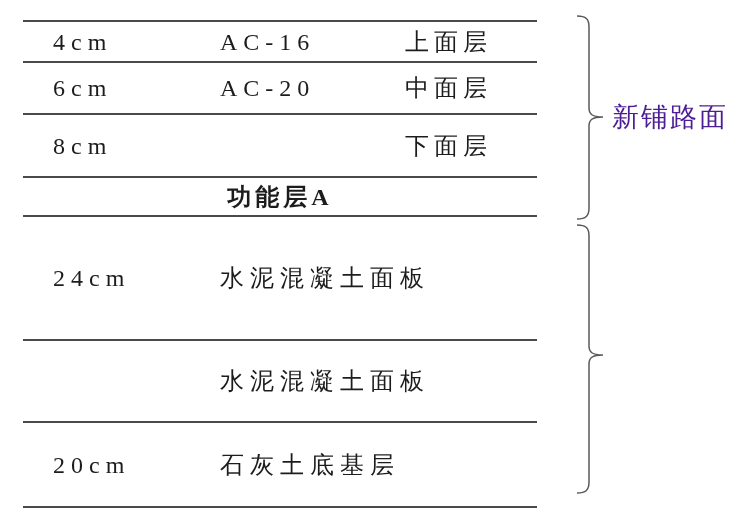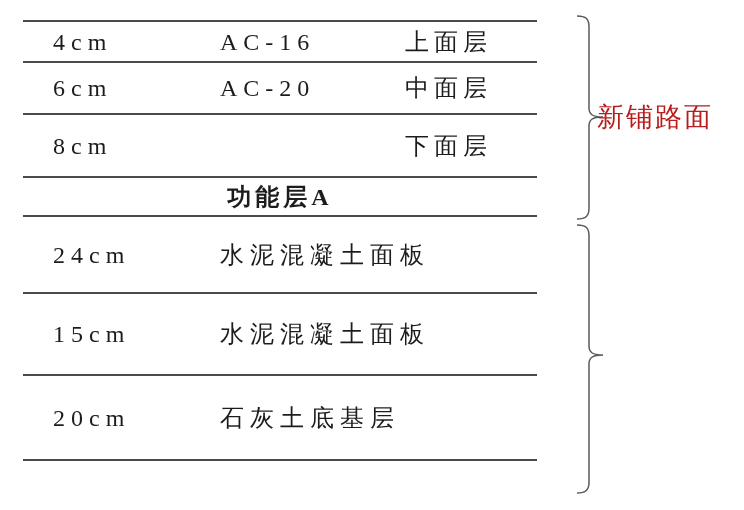--- a/index.html
+++ b/index.html
@@ -16,21 +16,21 @@
     position:absolute;left:23px;top:20px;width:514px;
     border-bottom:2px solid var(--line,#4a4a4a);
   }
   .trow{
     position:relative;
     border-top:2px solid var(--line,#4a4a4a);
     box-sizing:border-box;
     display:flex;align-items:center;
   }
   .h1{height:41px;} .h2{height:52px;} .h3{height:63px;}
-  .h4{height:39px;} .h5{height:77px;} .h6{height:82px;} .h7{height:85px;}
+  .h4{height:39px;} .h5{height:124px;} .h6{height:82px;} .h7{height:85px;}
   .cell{
     position:absolute;
     font-size:24px;
     letter-spacing:6px;
     white-space:nowrap;
     line-height:1;
   }
   .col-thickness{left:30px;}
   .col-material{left:197px;}
   .col-layer{left:382px;letter-spacing:5px;}
@@ -39,26 +39,26 @@
     font-weight:bold;
     font-size:24px;
     letter-spacing:4px;
     white-space:nowrap;
     line-height:1;
   }
   
   #brace-svg{position:absolute;left:0;top:0;pointer-events:none;}
   .brace-path{fill:none;stroke:var(--brace,#5a5a5a);stroke-width:1.5;}
   .brace-label{
-    position:absolute;left:597px;
+    position:absolute;left:612px;
     font-size:27px;
     letter-spacing:2px;
     white-space:nowrap;
     line-height:34px;
-    color:#b91c1c;
+    color:#4c1d95;
   }
   #new-pavement-label{top:100px;}
   #original-pavement-label{top:339px;}
 </style>
 </head>
 <body>
 
 <div id="stage" style="--line: #4a4a4a; --brace: #5a5a5a; color: rgb(28, 28, 28);">
 
   <div id="layer-table">
@@ -83,21 +83,20 @@
     <div class="trow h4 special-row">
       <span class="special">功能层A</span>
     </div>
 
     <div class="trow h5">
       <span class="cell col-thickness">24cm</span>
       <span class="cell col-material">水泥混凝土面板</span>
     </div>
 
     <div class="trow h6">
-      <span class="cell col-thickness">15cm</span>
       <span class="cell col-material">水泥混凝土面板</span>
     </div>
 
     <div class="trow h7">
       <span class="cell col-thickness">20cm</span>
       <span class="cell col-material">石灰土底基层</span>
     </div>
 
   </div>
 

